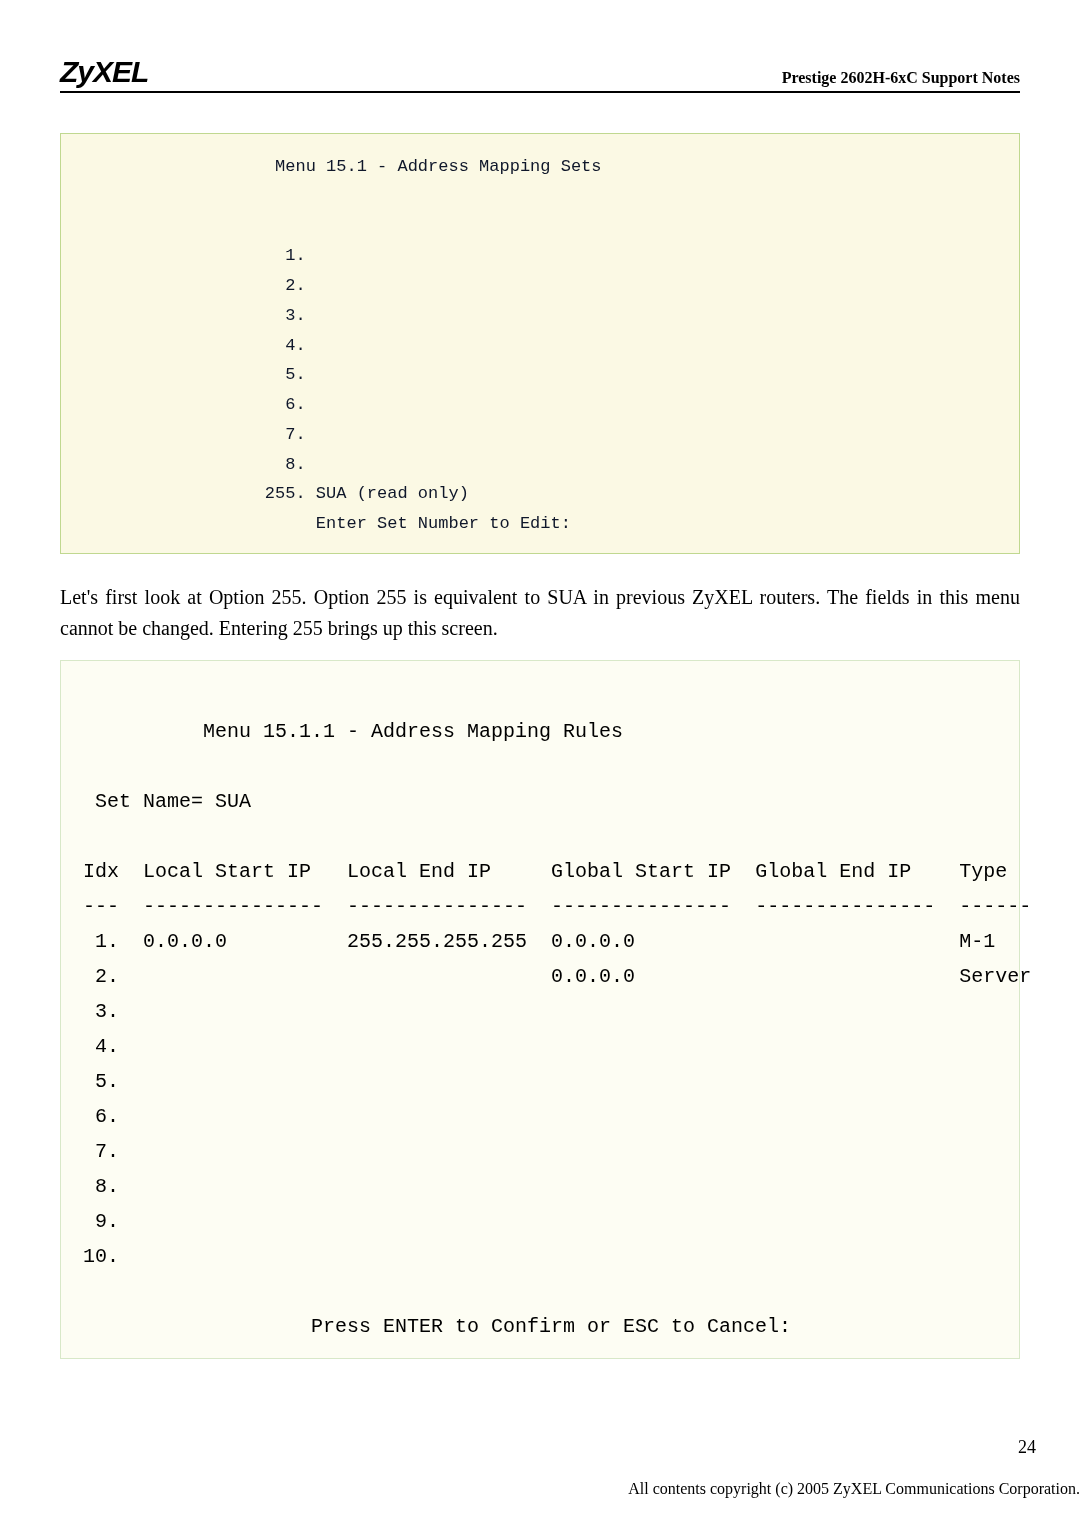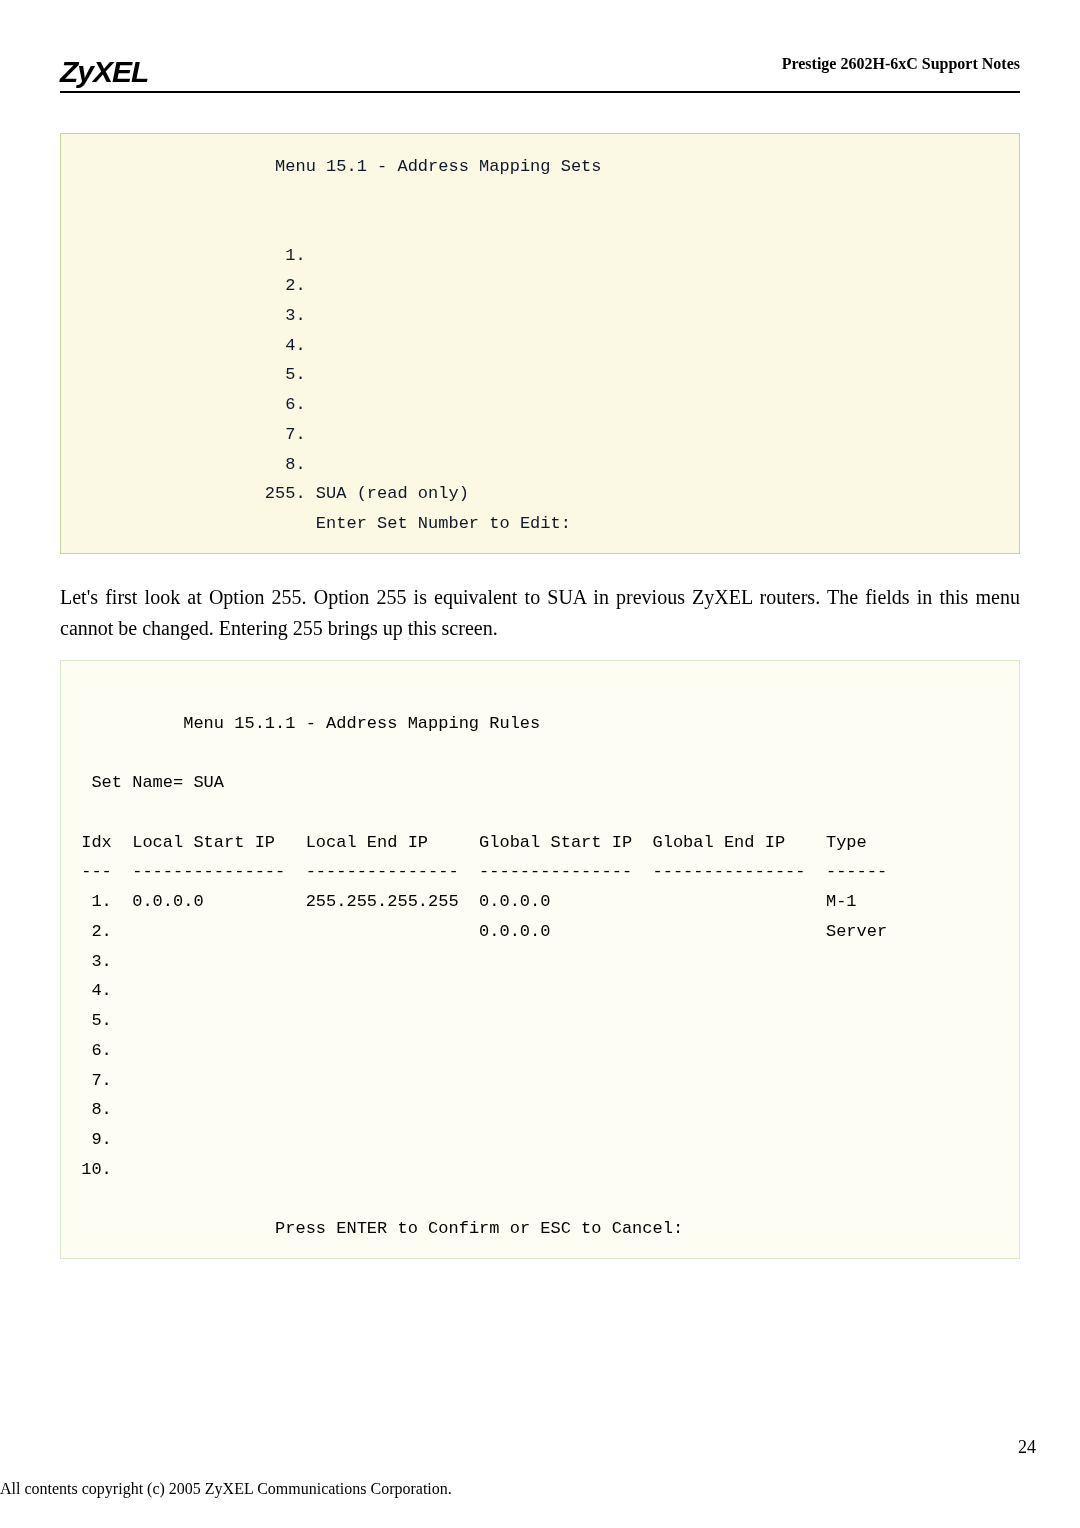--- a/index.html
+++ b/index.html
@@ -11,20 +11,21 @@
       width: 1080px;
       height: 1528px;
       background: #ffffff;
       font-family: "Times New Roman", serif;
       padding: 55px 60px 30px 60px;
       position: relative;
     }
     .header {
       display: flex;
       justify-content: space-between;
+      align-items: flex-end;
       border-bottom: 2px solid #000;
       padding-bottom: 2px;
       margin-bottom: 40px;
     }
     .logo {
       font-family: Arial, sans-serif;
       font-weight: 900;
       font-style: italic;
       font-size: 30px;
       letter-spacing: -1px;
@@ -45,39 +46,39 @@
       line-height: 1.75;
       color: #0f172a;
       white-space: pre;
       margin-bottom: 28px;
     }
     .terminal-box-light {
       border: 1px solid #d8e8c8;
       background: #fdfdf3;
       padding: 18px 10px 14px 10px;
       font-family: "Courier New", monospace;
-      font-size: 17px;
+      font-size: 20px;
       line-height: 1.75;
       color: #000;
       white-space: pre;
       margin-bottom: 28px;
     }
     .body-text {
       font-size: 20px;
       line-height: 1.55;
       text-align: justify;
       margin-bottom: 16px;
       color: #000;
     }
     .footer {
       position: absolute;
       bottom: 30px;
       left: 0;
       width: 100%;
-      text-align: left;
+      text-align: right;
       font-size: 16px;
       font-family: Liberation Serif, serif;
     }
     .page-number {
       position: absolute;
       bottom: 70px;
       right: 44px;
       font-size: 18px;
     }
   </style>

